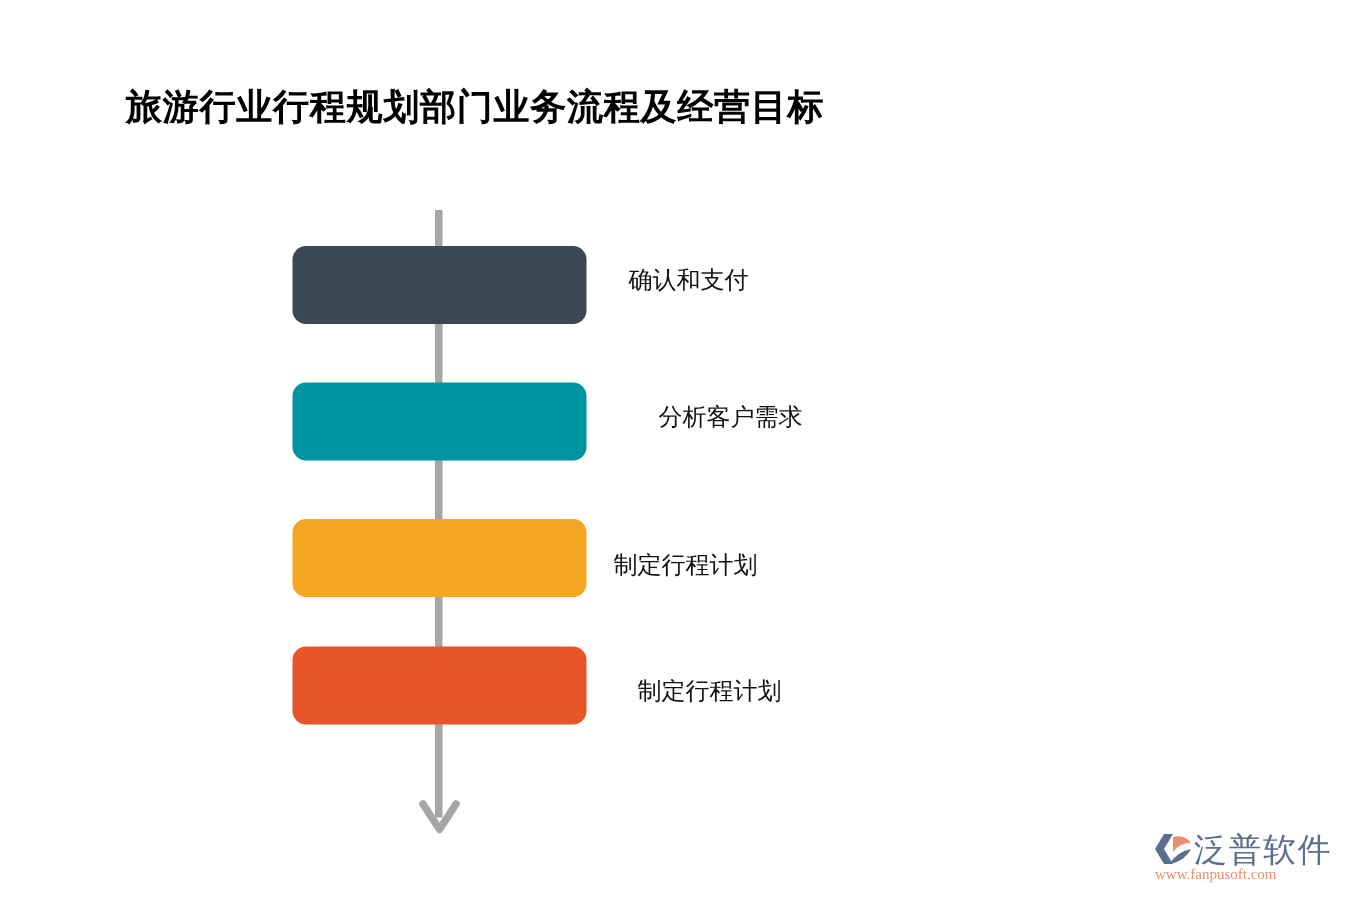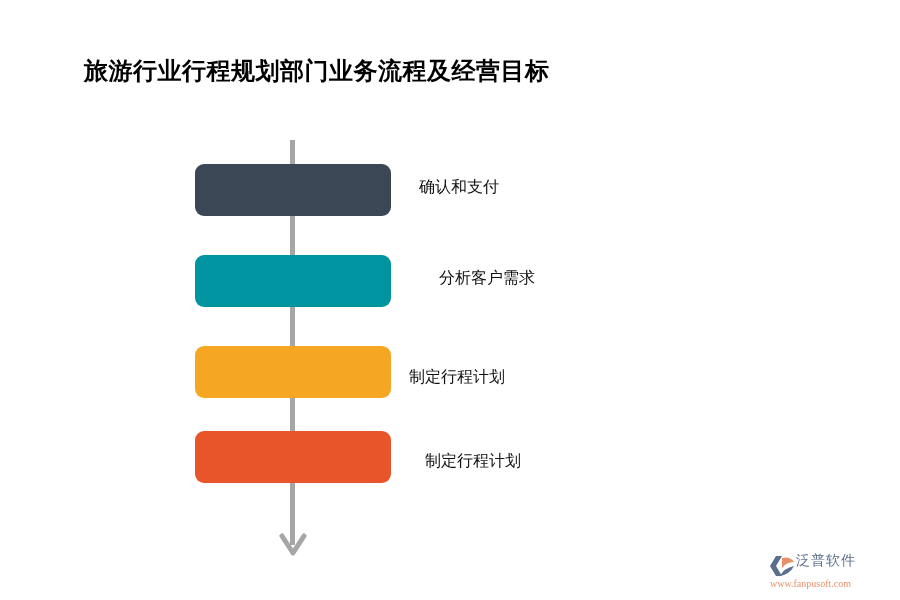--- a/index.html
+++ b/index.html
@@ -25,21 +25,21 @@
       border-radius: 9px;
     }
     .step-label {
       position: absolute; font-size: 16px; color: #111111; white-space: nowrap;
     }
     .logo {
       position: absolute; left: 768px; top: 550px; width: 125px; height: 40px;
     }
     .logo-icon { position: absolute; left: 0; top: 4px; width: 28px; height: 24px; }
     .logo-name {
-      position: absolute; left: 28px; top: 2px; font-size: 14px; color: #5b6f8c;
+      position: absolute; left: 28px; top: 2px; font-size: 22px; color: #5b6f8c;
       letter-spacing: 1px; white-space: nowrap; text-align: center;
     }
     .logo-url {
       position: absolute; left: 2px; top: 28px; font-size: 10px; color: #e8906a;
       font-family: Liberation Serif, serif; white-space: nowrap;
     }
   </style>
 </head>
 <body>
 

